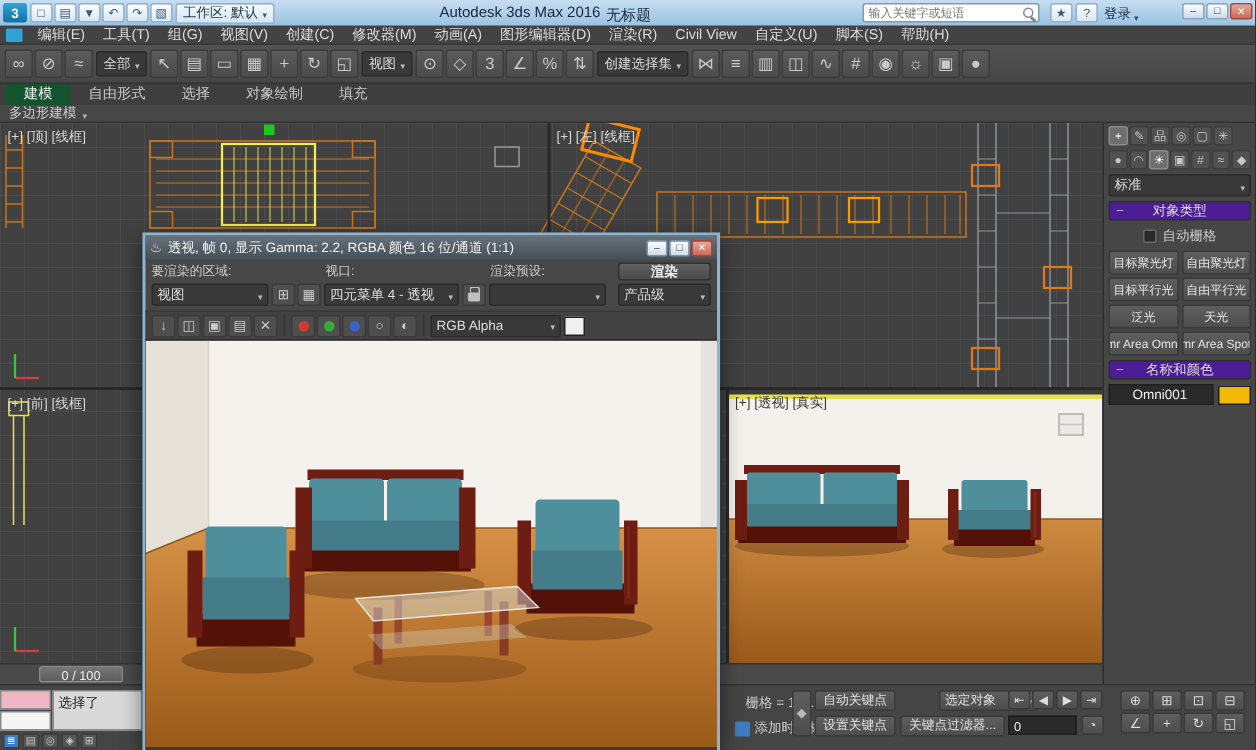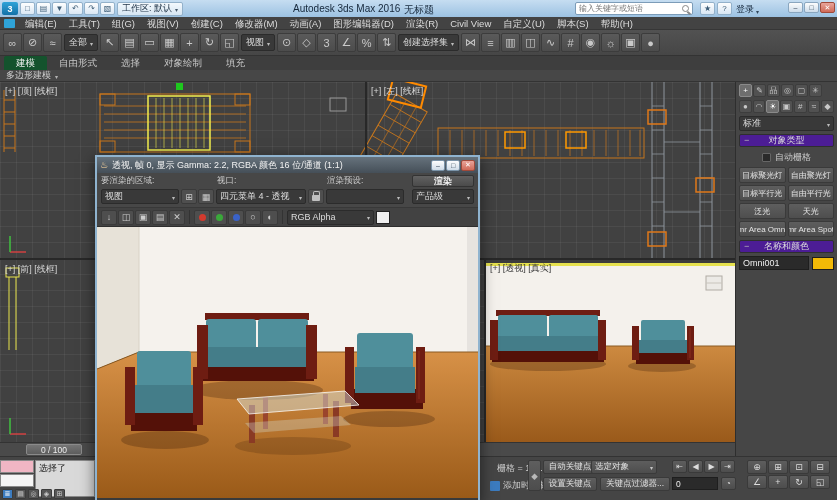--- a/index.html
+++ b/index.html
@@ -88,38 +88,38 @@
 .p-icon.active{background:#6e6e6e;color:#fff;border-color:#8a8a8a}
 .panel .dd.dark{width:100%}
 .rollout{height:13px;background:#4c1d95;border:1px solid #2f2f2f;border-radius:2px;display:flex;align-items:center;justify-content:center;font-size:9px;color:#ddd;position:relative}
 .minus::after{content:"−";font-size:9px;color:#bbb}
 .rollout .minus{position:absolute;left:4px;top:0}
 .autogrid{display:flex;align-items:center;justify-content:center;gap:4px;height:14px;font-size:9px;color:#ccc}
 .checkbox{width:9px;height:9px;background:#2a2a2a;border:1px solid #666;border-radius:1px;display:inline-block}
 .light-grid{display:grid;grid-template-columns:1fr 1fr;gap:2px}
 .light-btn{height:16px;background:linear-gradient(#5e5e5e,#4e4e4e);border:1px solid #3a3a3a;border-radius:2px;display:flex;align-items:center;justify-content:center;font-size:8px;color:#e4e4e4;overflow:hidden;white-space:nowrap}
 .name-row{display:flex;gap:3px;align-items:center}
-.name-field{flex:1;height:14px;background:#2a2a2a;border:1px solid #1e1e1e;color:#eee;font-size:9px;display:flex;align-items:center;padding:0 3px}
+.name-field{flex:1;height:14px;background:#2a2a2a;border:1px solid #1e1e1e;color:#eee;font-size:9px;display:flex;align-items:center;padding:0 15px}
 .color-swatch{width:22px;height:13px;background:var(--object-yellow,#f2b907);border:1px solid #1e1e1e}
 
 
 .trackbar{position:absolute;left:0;top:442px;width:735px;height:14px;background:#4a4a4a;border-top:1px solid #333;z-index:5}
 .time-handle{position:absolute;left:26px;top:1px;width:56px;height:11px;background:linear-gradient(#757575,#5e5e5e);border:1px solid #8a8a8a;border-radius:2px;font-size:8.5px;color:#eee;display:flex;align-items:center;justify-content:center}
 .statusbar{position:absolute;left:0;top:456px;width:837px;height:44px;background:#454545;border-top:1px solid #333;z-index:5;font-size:9px}
 .listener-pink{position:absolute;left:0;top:3px;width:34px;height:13px;background:var(--listener-pink,#f0b6c4);border:1px solid #8a8a8a}
 .listener-white{position:absolute;left:0;top:17px;width:34px;height:13px;background:var(--listener-white,#f5f5f5);border:1px solid #8a8a8a}
-.prompt-box{position:absolute;left:35px;top:3px;width:60px;height:37px;background:#d9d9d9;border:1px solid #8a8a8a;color:#222;padding:1px 3px;font-size:9px}
+.prompt-box{position:absolute;left:35px;top:3px;width:60px;height:27px;background:#d9d9d9;border:1px solid #8a8a8a;color:#222;padding:1px 3px;font-size:9px}
 .grid-label{position:absolute;left:497px;top:5px;color:#ccc;white-space:nowrap}
 .timetag{position:absolute;left:490px;top:22px;display:flex;align-items:center;gap:3px;color:#ccc;white-space:nowrap}
 .key-ico{width:10px;height:10px;background:#3c7cc0;border-radius:1px;display:inline-block}
 .sb-btn{position:absolute;height:14px;background:linear-gradient(#5e5e5e,#4d4d4d);border:1px solid #3a3a3a;border-radius:2px;color:#e0e0e0;display:flex;align-items:center;justify-content:center;font-size:8.5px;padding:0 3px;white-space:nowrap;overflow:hidden}
 .bigkey{left:528px;top:3px;width:13px;height:31px;color:#b8b8b8}
 .autokey{left:543px;top:3px;width:54px}
 .setkey{left:543px;top:20px;width:54px}
-.selfilter{left:591px;top:3px;width:66px;justify-content:space-between}
+.selfilter{left:626px;top:3px;width:66px;justify-content:space-between}
 .keyfilters{left:600px;top:20px;width:70px}
 .playback{position:absolute;left:672px;top:3px;display:flex;gap:1px}
 .pb-icon{width:15px;height:13px;background:linear-gradient(#5e5e5e,#4d4d4d);border:1px solid #3a3a3a;border-radius:2px;color:#ddd;display:inline-flex;align-items:center;justify-content:center;font-size:8px}
 .frame-field{position:absolute;left:672px;top:20px;width:46px;height:13px;background:#2a2a2a;border:1px solid #1e1e1e;color:#eee;display:flex;align-items:center;padding:0 3px;font-size:8.5px}
 .timecfg{position:absolute;left:721px;top:20px}
 .navcluster{position:absolute;left:747px;top:3px;display:grid;grid-template-columns:repeat(4,20px);grid-auto-rows:14px;gap:1px}
 .nav-icon{background:linear-gradient(#5e5e5e,#4d4d4d);border:1px solid #3a3a3a;border-radius:2px;color:#ddd;display:flex;align-items:center;justify-content:center;font-size:9px}
 .corner-icons{position:absolute;left:2px;top:32px;display:flex;gap:2px}
 .corner-icon{width:11px;height:10px;background:#565656;border:1px solid #3c3c3c;border-radius:1px;display:inline-flex;align-items:center;justify-content:center;font-size:7px;color:#ccc}
 .corner-icons .corner-icon:first-child{background:#3c7cc0;color:#fff}

